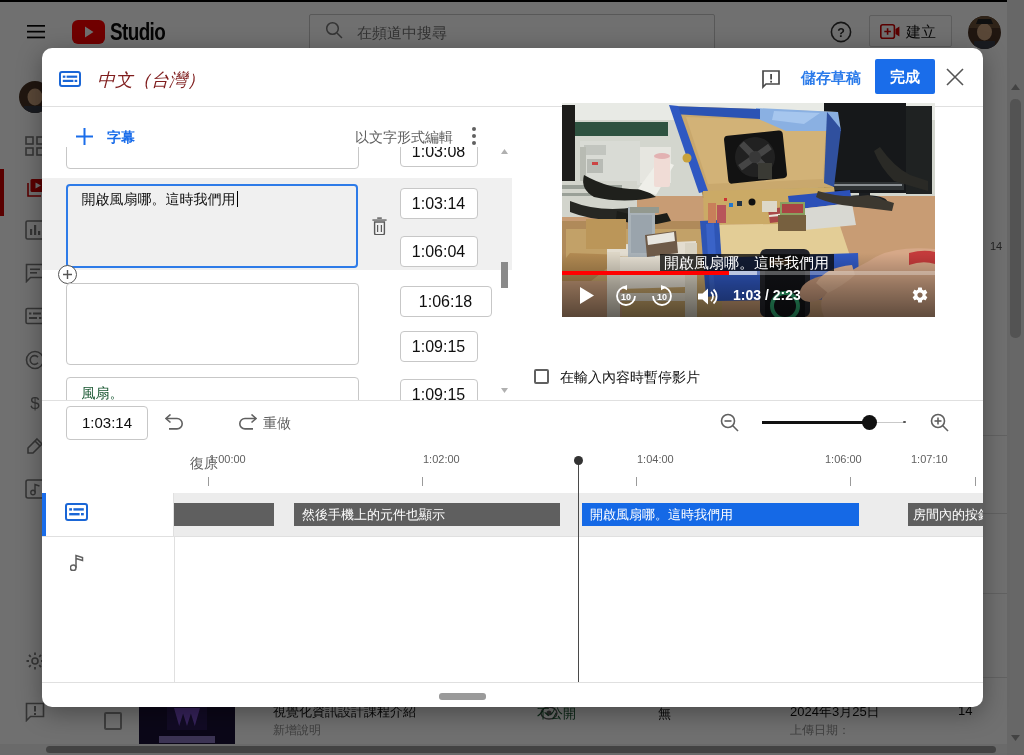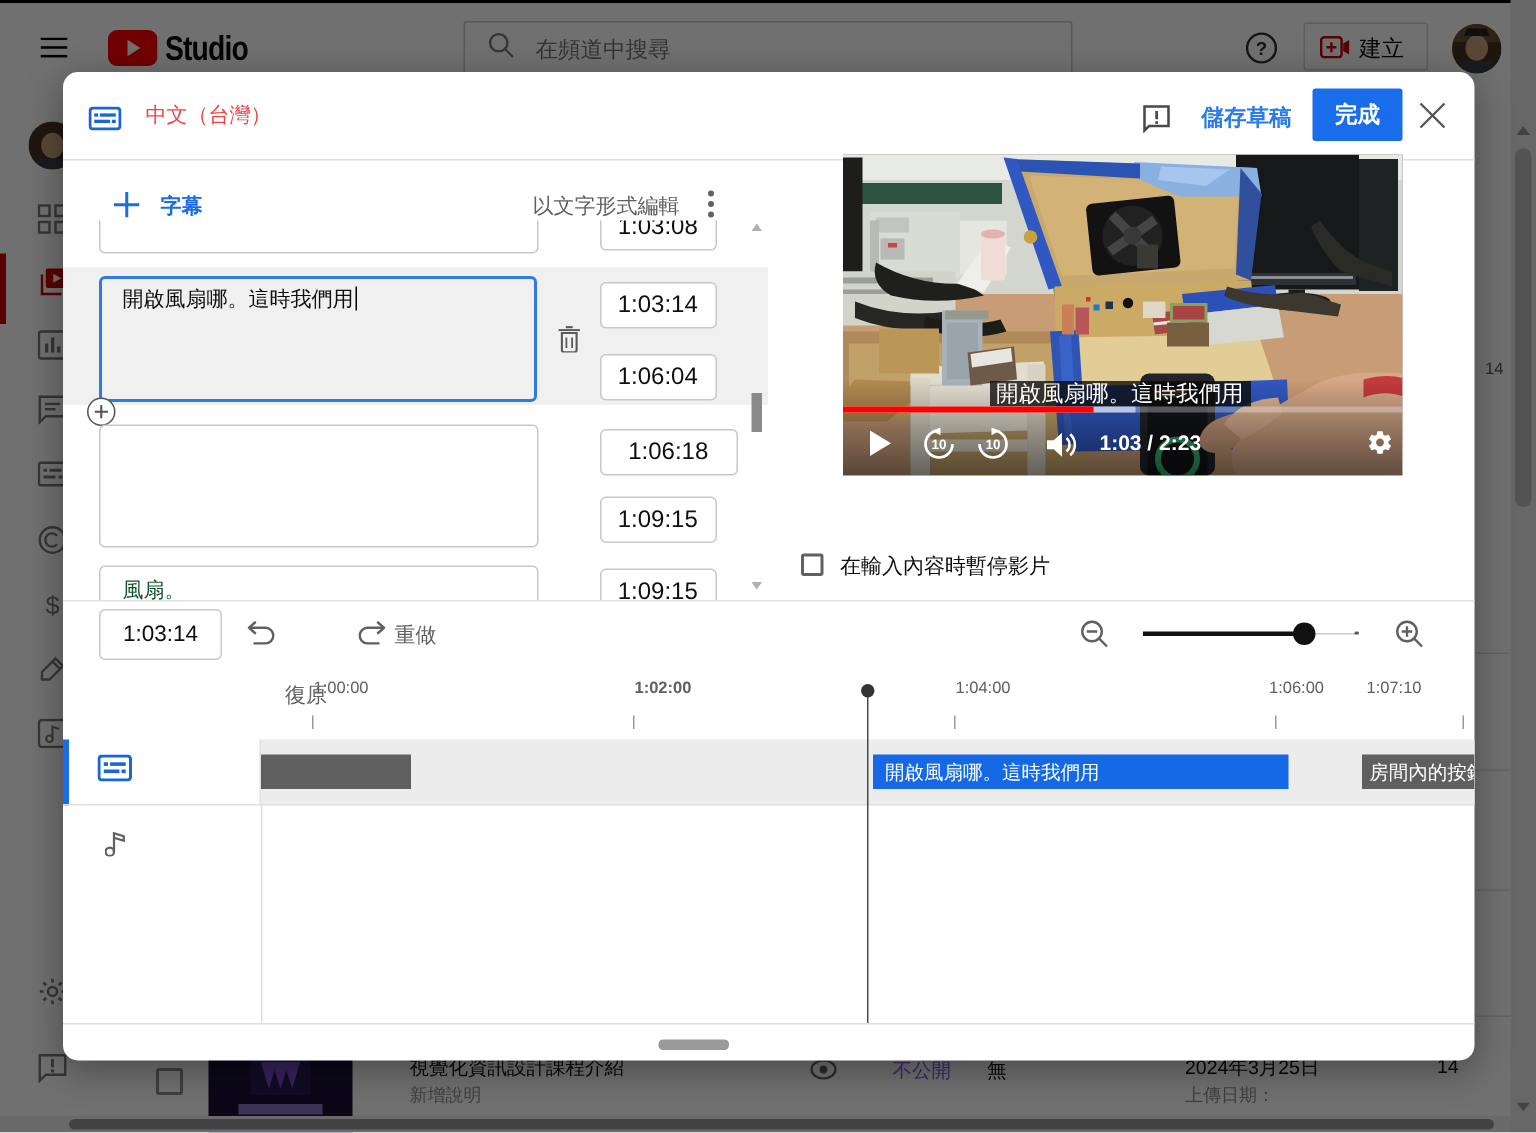--- a/index.html
+++ b/index.html
@@ -129,21 +129,21 @@
     <div class="abs" style="left:28px;top:2px;width:40px;height:26px;background:#2a1a55;"></div>
     <div class="abs" style="left:35px;top:6px;width:26px;height:18px;background:#7b4fd0;clip-path:polygon(0 0,20% 100%,35% 30%,50% 100%,65% 30%,80% 100%,100% 0);"></div>
     <div class="abs" style="left:20px;top:34px;width:56px;height:7px;background:#8a76c0;"></div>
   </div>
   <div class="abs" style="left:273px;top:703px;font-size:13px;color:#0f0f0f;">視覺化資訊設計課程介紹</div>
   <div class="abs" style="left:273px;top:722px;font-size:12px;color:#909090;">新增說明</div>
   <svg class="abs" style="left:540px;top:706px" width="18" height="14" viewBox="0 0 18 14">
     <ellipse cx="9" cy="7" rx="8" ry="6" fill="none" stroke="#606060" stroke-width="1.4"></ellipse>
     <circle cx="9" cy="7" r="2.6" fill="#606060"></circle>
   </svg>
-  <div class="abs" style="left:595px;top:705px;font-size:13px;color:#8b5cf6;">不公開</div>
+  <div class="abs" style="left:537px;top:705px;font-size:13px;color:#14532d;">不公開</div>
   <div class="abs" style="left:658px;top:705px;font-size:13px;color:#0f0f0f;">無</div>
   <div class="abs" style="left:790px;top:703px;font-size:13px;color:#0f0f0f;">2024年3月25日</div>
   <div class="abs" style="left:790px;top:722px;font-size:12px;color:#909090;">上傳日期：</div>
   <div class="abs" style="left:958px;top:703px;font-size:13px;color:#0f0f0f;">14</div>
 
   <div class="abs" style="left:0;top:744px;width:1007px;height:11px;background:#f1f1f1;"></div>
   <div class="abs" style="left:46px;top:746px;width:950px;height:7px;background:#9a9a9a;border-radius:4px;"></div>
 
   <div class="abs" style="left:1007px;top:0;width:17px;height:755px;background:#ebebeb;"></div>
   <div class="abs" style="left:1010px;top:99px;width:11px;height:239px;background:#bdbdbd;border-radius:5px;"></div>
@@ -164,21 +164,21 @@
 
 <div id="modal" class="abs" style="left:42px;top:48px;width:941px;height:659px;background:#fff;border-radius:10px;box-shadow:0 6px 24px rgba(0,0,0,0.35);">
 
   <svg class="abs" style="left:17px;top:23px" width="22" height="16" viewBox="0 0 22 16">
     <rect x="1" y="1" width="20" height="14" rx="2" fill="none" stroke="#1a66d6" stroke-width="2"></rect>
     <rect x="3.8" y="4.6" width="2.6" height="2.2" fill="#1a66d6"></rect>
     <rect x="7.6" y="4.6" width="10.6" height="2.2" fill="#1a66d6"></rect>
     <rect x="3.8" y="8.8" width="10.6" height="2.2" fill="#1a66d6"></rect>
     <rect x="15.6" y="8.8" width="2.6" height="2.2" fill="#1a66d6"></rect>
   </svg>
-  <div class="abs" style="left:55px;top:20px;font-size:14px;color:#ef4444;">中文（台灣）</div>
+  <div class="abs" style="left:55px;top:20px;font-size:18px;color:#7f1d1d;font-style:italic;">中文（台灣）</div>
   <svg class="abs" style="left:719px;top:21px" width="20" height="20" viewBox="0 0 20 20">
     <path d="M2 2 h16 v13 h-13 l-3 3 Z" fill="none" stroke="#494949" stroke-width="1.7"></path>
     <rect x="9.2" y="5" width="1.8" height="5.5" fill="#494949"></rect>
     <rect x="9.2" y="11.8" width="1.8" height="1.8" fill="#494949"></rect>
   </svg>
   <div class="abs" style="left:759px;top:21px;font-size:15px;font-weight:bold;color:#2b7bea;">儲存草稿</div>
   <div class="abs" style="left:833px;top:11px;width:60px;height:35px;background:#1a6dea;border-radius:2px;text-align:center;line-height:35px;font-size:15px;font-weight:bold;color:#fff;">完成</div>
   <svg class="abs" style="left:904px;top:20px" width="18" height="18" viewBox="0 0 18 18">
     <path d="M1 1 L17 17 M17 1 L1 17" stroke="#555" stroke-width="1.6"></path>
   </svg>
@@ -406,43 +406,44 @@
     <div class="abs" style="left:861px;top:19.5px;width:2.5px;height:2.5px;border-radius:50%;background:#555;"></div>
     <div class="abs" style="left:819.5px;top:14px;width:15px;height:15px;border-radius:50%;background:#111;"></div>
     <svg class="abs" style="left:888px;top:12px" width="19" height="19" viewBox="0 0 19 19">
       <circle cx="8" cy="8" r="6.5" fill="none" stroke="#606060" stroke-width="1.6"></circle>
       <line x1="12.8" y1="12.8" x2="18" y2="18" stroke="#606060" stroke-width="1.6"></line>
       <line x1="4.5" y1="8" x2="11.5" y2="8" stroke="#606060" stroke-width="1.6"></line>
       <line x1="8" y1="4.5" x2="8" y2="11.5" stroke="#606060" stroke-width="1.6"></line>
     </svg>
 
     <div class="abs" style="left:167px;top:52px;font-size:11px;color:#606060;">1:00:00</div>
-    <div class="abs" style="left:381px;top:52px;font-size:11px;color:#606060;font-weight:bold;">1:02:00</div>
+    <div class="abs" style="left:381px;top:52px;font-size:11px;color:#606060;">1:02:00</div>
     <div class="abs" style="left:595px;top:52px;font-size:11px;color:#606060;">1:04:00</div>
-    <div class="abs" style="left:804px;top:52px;font-size:11px;color:#606060;">1:06:00</div>
+    <div class="abs" style="left:783px;top:52px;font-size:11px;color:#606060;">1:06:00</div>
     <div class="abs" style="left:869px;top:52px;font-size:11px;color:#606060;">1:07:10</div>
     <div class="abs" style="left:166px;top:76px;width:1px;height:9px;background:#9a9a9a;"></div>
     <div class="abs" style="left:380px;top:76px;width:1px;height:9px;background:#9a9a9a;"></div>
     <div class="abs" style="left:594px;top:76px;width:1px;height:9px;background:#9a9a9a;"></div>
     <div class="abs" style="left:808px;top:76px;width:1px;height:9px;background:#9a9a9a;"></div>
     <div class="abs" style="left:933px;top:76px;width:1px;height:9px;background:#9a9a9a;"></div>
 
     <div class="abs" style="left:131.5px;top:91.5px;width:810px;height:44px;background:#ececec;"></div>
     <div class="abs" style="left:0;top:91.5px;width:131.5px;height:44px;background:#fff;border-right:1px solid #e0e0e0;"></div>
     <div class="abs" style="left:0;top:91.5px;width:4px;height:44px;background:#1a6dea;"></div>
     <svg class="abs" style="left:23px;top:102px" width="23" height="18" viewBox="0 0 23 18">
       <rect x="1" y="1" width="21" height="16" rx="2" fill="none" stroke="#1a66d6" stroke-width="2"></rect>
       <rect x="4.2" y="5.2" width="2.8" height="2.4" fill="#1a66d6"></rect>
       <rect x="8.4" y="5.2" width="10.4" height="2.4" fill="#1a66d6"></rect>
       <rect x="4.2" y="10" width="10.4" height="2.4" fill="#1a66d6"></rect>
       <rect x="16" y="10" width="2.8" height="2.4" fill="#1a66d6"></rect>
     </svg>
     <div class="abs" style="left:0;top:135px;width:941px;height:1px;background:#e0e0e0;"></div>
 
     <div class="abs" style="left:131.5px;top:101.5px;width:100px;height:23.5px;background:#5f5f5f;"></div>
+    <div class="abs" style="left:252px;top:101.5px;width:266px;height:23.5px;background:#5f5f5f;color:#fff;font-size:13px;line-height:23.5px;padding-left:8px;overflow:hidden;white-space:nowrap;">然後手機上的元件也顯示</div>
     <div class="abs" style="left:540px;top:101.5px;width:276.5px;height:23.5px;background:#1569e6;color:#fff;font-size:13px;line-height:23.5px;padding-left:8px;overflow:hidden;white-space:nowrap;">開啟風扇哪。這時我們用</div>
     <div class="abs" style="left:865.9px;top:101.5px;width:75.1px;height:23.5px;background:#5f5f5f;color:#fff;font-size:13px;line-height:23.5px;padding-left:5px;overflow:hidden;white-space:nowrap;">房間內的按鈕</div>
 
     <svg class="abs" style="left:28px;top:153px" width="14" height="17" viewBox="0 0 14 17">
       <circle cx="3.2" cy="13.8" r="2.8" fill="none" stroke="#606060" stroke-width="1.5"></circle>
       <path d="M6 13.8 V1.5 L12.5 3.5 V6.5 L6 4.5" fill="none" stroke="#606060" stroke-width="1.5"></path>
     </svg>
     <div class="abs" style="left:131.5px;top:135px;width:1px;height:146px;background:#e0e0e0;"></div>
     <div class="abs" style="left:0;top:281px;width:941px;height:1px;background:#e0e0e0;"></div>
 

